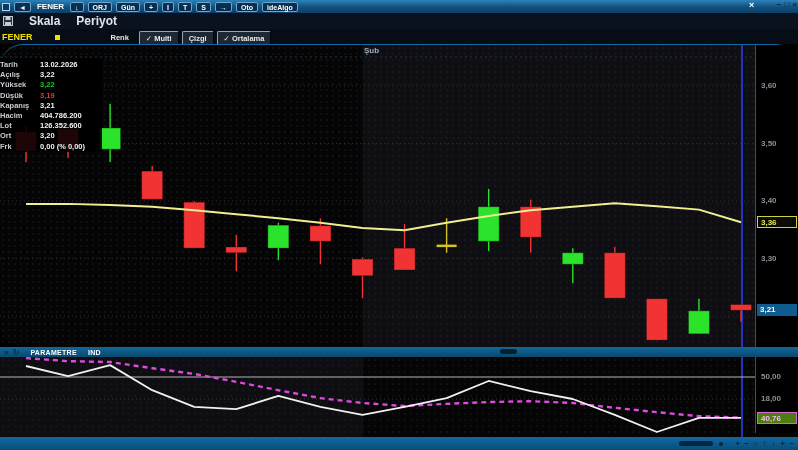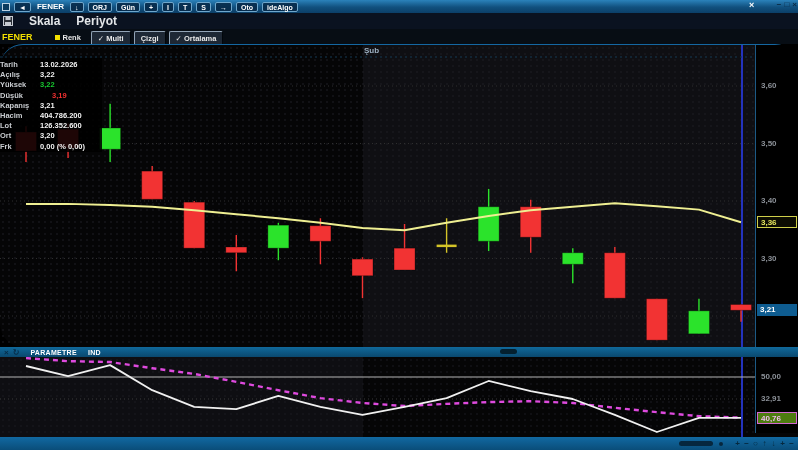--- a/index.html
+++ b/index.html
@@ -24,21 +24,21 @@
   
   .menubar { position:absolute; left:0; top:13px; width:798px; height:16px;
     background:#0a1220; display:flex; align-items:center; z-index:20; }
   .menu-item { font-size:12px; font-weight:bold; color:#e3e6e9; margin-left:16px; }
   .disk { margin-left:3px; display:inline-block; line-height:0; }
 
   
   .tabbar { position:absolute; left:0; top:29px; width:798px; height:15px;
     background:#070d14; display:flex; align-items:flex-end; z-index:20; }
   .fener-tab { font-size:9px; font-weight:bold; color:#f2df00; margin:0 0 2px 2px; }
-  .renk { display:flex; align-items:center; margin:0 0 2px 22px; font-size:7.5px; font-weight:bold; color:#e8e8e8; }
+  .renk { display:flex; align-items:center; margin:0 0 2px 22px; font-size:7.5px; font-weight:bold; color:#e8e8e8;gap:48px; }
   .renk .sq { width:5px; height:5px; background:#f2df00; display:inline-block; margin-right:3px; }
   .tab-btns { display:flex; margin-left:10px; }
   .tbtn { font-size:7.5px; font-weight:bold; color:#e8e8e8; background:#1e2835;
     border-top:1px solid #93a4b6; border-left:1px solid #93a4b6;
     border-right:1px solid #01060b; border-bottom:none;
     padding:2px 6px 2px 6px; height:13px; margin-right:3px; border-radius:2px 2px 0 0; white-space:nowrap; }
   .tbtn .chk { margin-right:2px; }
 
   
   .main { position:absolute; left:0; top:44px; width:798px; height:303px; background:#050506;
@@ -51,21 +51,21 @@
   svg.plot { position:absolute; left:0; top:0; z-index:4; }
   .crosshair { position:absolute; left:741px; width:2px; background:#2433bd; z-index:3; }
 
   
   .tooltip { position:absolute; left:0; top:13px; width:102px; height:94px;
     background:rgba(0,0,0,0.88); z-index:6; padding-top:2px; }
   .tt-row { display:flex; height:10.2px; line-height:10.2px; font-size:7.5px; font-weight:bold; }
   .tt-label { width:40px; color:#c9ccd0; }
   .tt-value { color:#f2f2f2; }
   .tt-value.up { color:#17c930; }
-  .tt-value.down { color:#f03030;margin-left:12px; }
+  .tt-value.down { color:#f03030; }
 
   
   .axis-main { position:absolute; left:755px; top:0; width:43px; height:303px; background:#000;
     border-left:1px solid #1c5a86; z-index:5; }
   .axis-ind  { position:absolute; left:755px; top:0; width:43px; height:76px; background:#000;
     border-left:1px solid #1c5a86; z-index:5; }
   .axis-lab { position:absolute; left:5px; font-size:8px; font-weight:bold; color:#8b9097; }
   .tag { position:absolute; left:1px; width:40px; height:12px; font-size:8px; font-weight:bold;
     line-height:11px; padding-left:3px; }
   .tag-yellow { border:1px solid #cfcf4a; color:#e6e65e; background:#0c0c02; }
@@ -257,21 +257,21 @@
     <div class="dots2"></div>
     <div class="crosshair" style="top:0;height:80px;"></div>
     <svg class="plot" id="ind-svg" width="755" height="80" viewBox="0 357 755 80">
         <line x1="0" y1="377" x2="755" y2="377" stroke="#b4b4b4" stroke-width="1" stroke-dasharray="none"></line>
         <line x1="0" y1="399" x2="755" y2="399" stroke="#3a3a3a" stroke-width="1" stroke-dasharray="1 3"></line>
         <polyline points="26,358.08000000000004 68.06,361.15999999999997 110.12,362.04 152.18,368.2 194.24,373.91999999999996 236.3,381.84000000000003 278.36,390.2 320.42,398.12 362.48,402.96 404.54,406.04 446.6,403.84000000000003 488.66,402.08000000000004 530.72,401.2 572.78,402.96 614.84,407.8 656.9000000000001,412.2 698.96,416.15999999999997 741.02,417.656" fill="none" stroke="#de4ade" stroke-width="2.4" stroke-dasharray="5 4" stroke-linejoin="round"></polyline>
         <polyline points="26,366 68.06,376.12 110.12,365.12 152.18,390.2 194.24,406.92 236.3,409.12 278.36,395.91999999999996 320.42,406.92 362.48,414.84000000000003 404.54,406.92 446.6,398.12 488.66,380.96 530.72,391.08000000000004 572.78,399 614.84,414.84000000000003 656.9000000000001,432 698.96,417.91999999999996 741.02,417.91999999999996" fill="none" stroke="#f0f0f0" stroke-width="1.8" stroke-linejoin="round"></polyline>
       </svg>
     <div class="axis-ind" id="axis-ind">
         <div class="axis-lab" style="top: 15px;">50,00</div>
-        <div class="axis-lab" style="top: 37px;">32,91</div>
+        <div class="axis-lab" style="top: 37px;">18,00</div>
         <div class="tag tag-magenta" style="top: 54.656px;">40,76</div>
       </div>
   </div>
 
   <div class="footer">
     <span class="f-thumb"></span>
     <span class="f-dot"></span>
     <div class="f-icons" id="f-icons">
         <span>+</span>
         <span>−</span>

